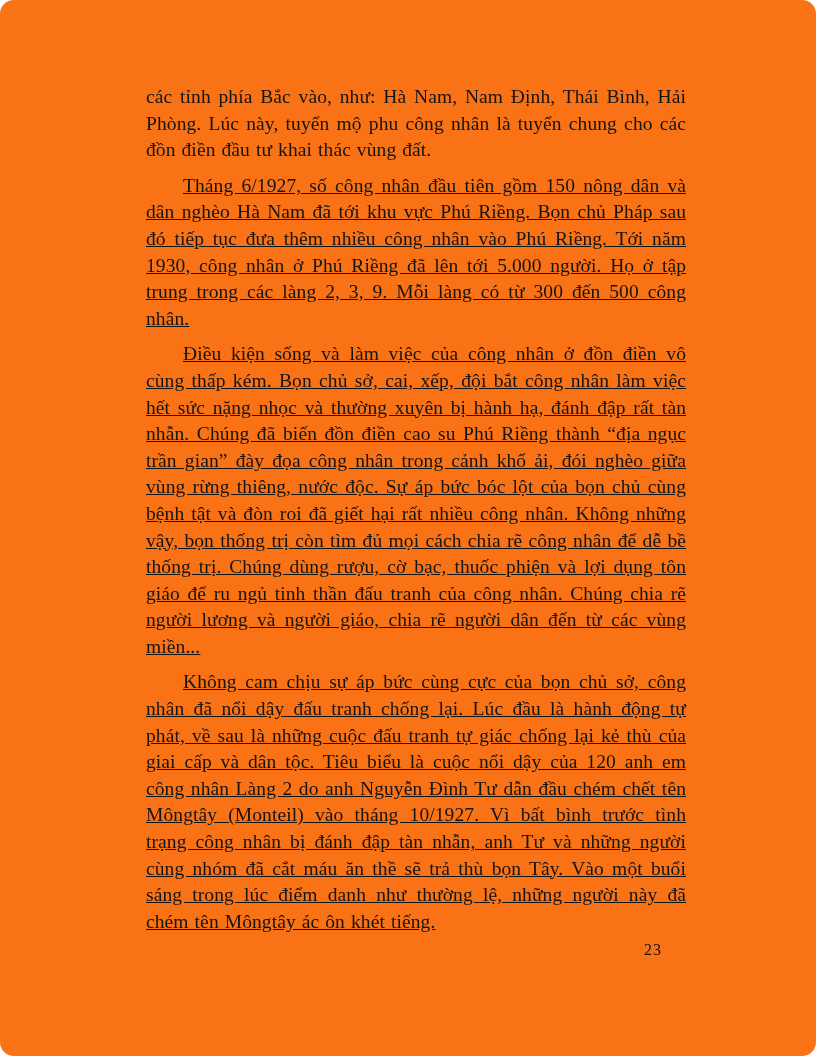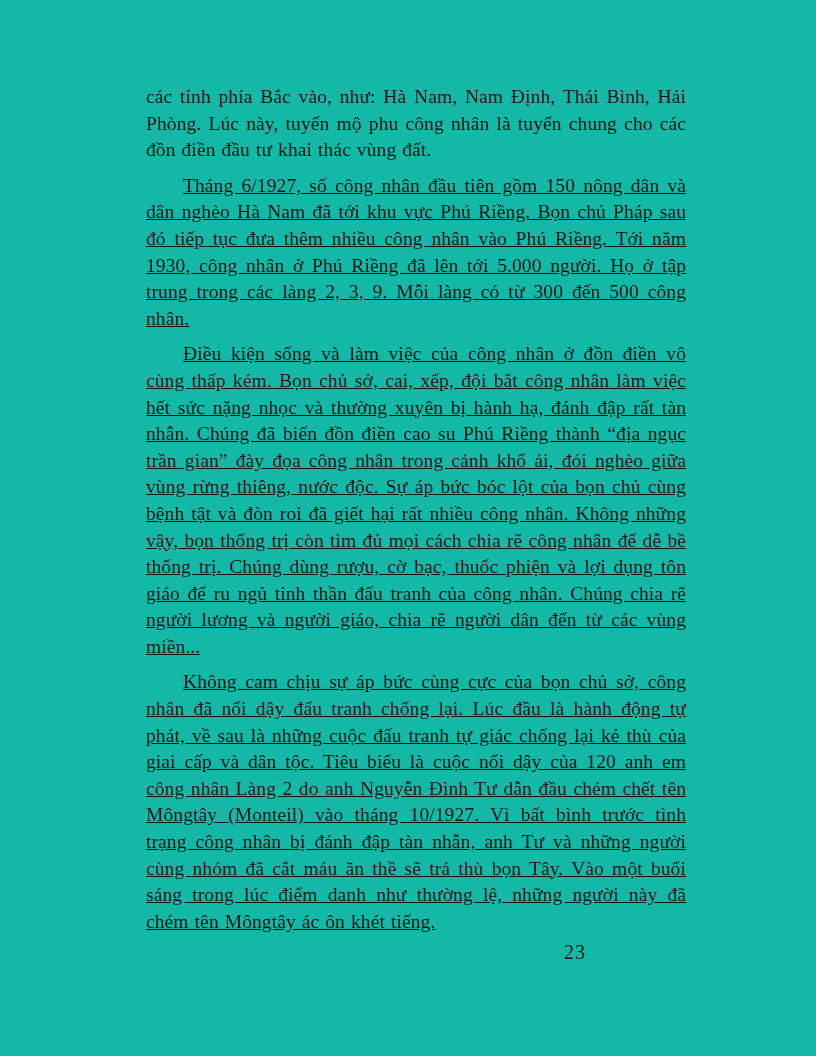--- a/index.html
+++ b/index.html
@@ -10,21 +10,22 @@
     overflow: hidden;
   }
   body {
     position: relative;
     font-family: "Liberation Serif", "DejaVu Serif", serif;
     color: #141414;
   }
   .book-page {
     position: absolute;
     inset: 0;
-    background: #14b8a6;
+    background: #f97316;
+    border-radius: 14px;
   }
   .text-body {
     position: absolute;
     left: 146px;
     top: 84px;
     width: 540px;
   }
   .para {
     font-size: 19.5px;
     line-height: 26.6px;
@@ -33,24 +34,25 @@
     margin-bottom: 9px;
     letter-spacing: 0.1px;
     word-spacing: 1px;
   }
   .para.indent {
     text-indent: 37px;
     text-decoration: underline;
   }
   .page-number {
     position: absolute;
-    left: 564px;
+    left: 552px;
     top: 941px;
     width: 110px;
-    font-size: 20px;
+    text-align: right;
+    font-size: 16px;
     letter-spacing: 1px;
   }
 </style>
 </head>
 <body>
 
 <div class="book-page">
   <div class="text-body">
       <p class="para">các tỉnh phía Bắc vào, như: Hà Nam, Nam Định, Thái Bình, Hải Phòng. Lúc này, tuyển mộ phu công nhân là tuyển chung cho các đồn điền đầu tư khai thác vùng đất.</p>
       <p class="para indent">Tháng 6/1927, số công nhân đầu tiên gồm 150 nông dân và dân nghèo Hà Nam đã tới khu vực Phú Riềng. Bọn chủ Pháp sau đó tiếp tục đưa thêm nhiều công nhân vào Phú Riềng. Tới năm 1930, công nhân ở Phú Riềng đã lên tới 5.000 người. Họ ở tập trung trong các làng 2, 3, 9. Mỗi làng có từ 300 đến 500 công nhân.</p>

